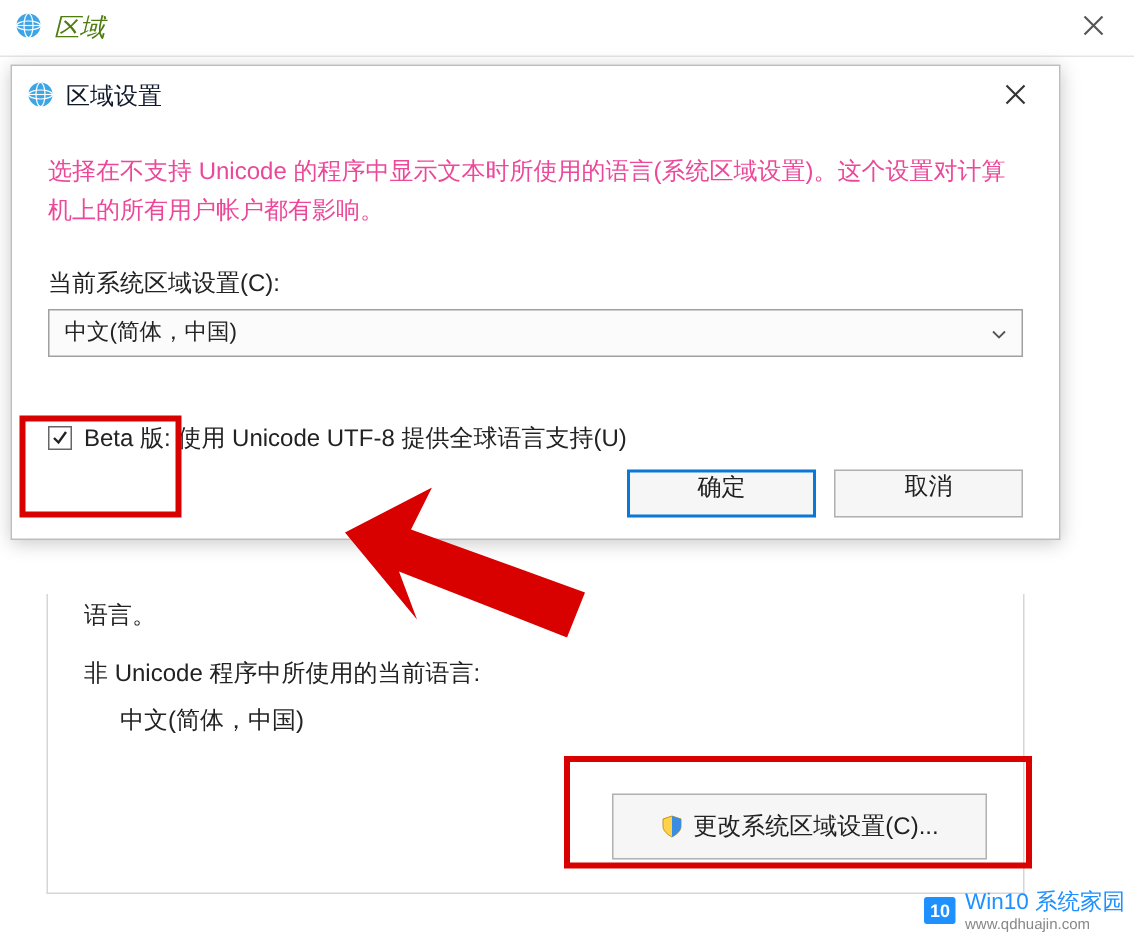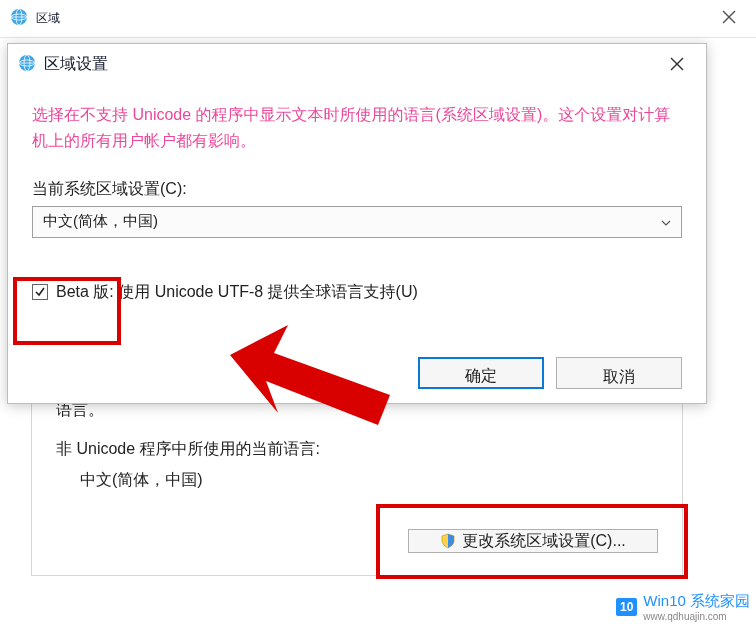--- a/index.html
+++ b/index.html
@@ -16,21 +16,21 @@
 
 .parent-titlebar {
   height: 38px;
   background: #fff;
   border-bottom: 1px solid #e5e5e5;
   display: flex;
   align-items: center;
   padding: 0 4px 0 10px;
 }
 .parent-titlebar .icon { margin-right: 8px; }
-.parent-titlebar .title { flex: 1; font-size: 12px; color: #0f172a; }
+.parent-titlebar .title { flex: 1; font-size: 17px; color: #4d7c0f; font-style: italic; }
 .parent-titlebar .close { width: 46px; text-align: center; font-size: 18px; color: #555; }
 
 
 .dialog {
   position: absolute;
   left: 7px;
   top: 43px;
   width: 700px;
   background: #fff;
   border: 1px solid #bdbdbd;
@@ -98,23 +98,22 @@
   margin-top: 10px;
 }
 .btn {
   min-width: 126px;
   height: 32px;
   border: 1px solid #b0b0b0;
   background: #f6f6f6;
   font-size: 16px;
   color: #222;
   display: inline-flex;
-  align-items: flex-end;
+  align-items: flex-start;
   justify-content: center;
-  margin-top: 44px;
 }
 .btn.primary { border: 2px solid #0a78d6; }
 
 
 .back-content {
   position: absolute;
   left: 7px;
   top: 396px;
   width: 700px;
   padding: 0 24px;
@@ -129,21 +128,21 @@
 .back-line1 { font-size: 16px; color: #222; margin-bottom: 18px; }
 .back-label { font-size: 16px; color: #222; margin-top: 16px; }
 .back-value { font-size: 16px; color: #222; margin: 10px 0 0 24px; }
 .change-btn-row {
   display:flex;
   justify-content:flex-end;
   margin-top: 38px;
 }
 .change-btn {
   min-width: 250px;
-  height: 24px;
+  height: 44px;
   border: 1px solid #b0b0b0;
   background: #f6f6f6;
   font-size: 16px;
   color: #222;
   display: inline-flex;
   align-items: center;
   justify-content: center;
   gap: 6px;
 }
 .shield {

